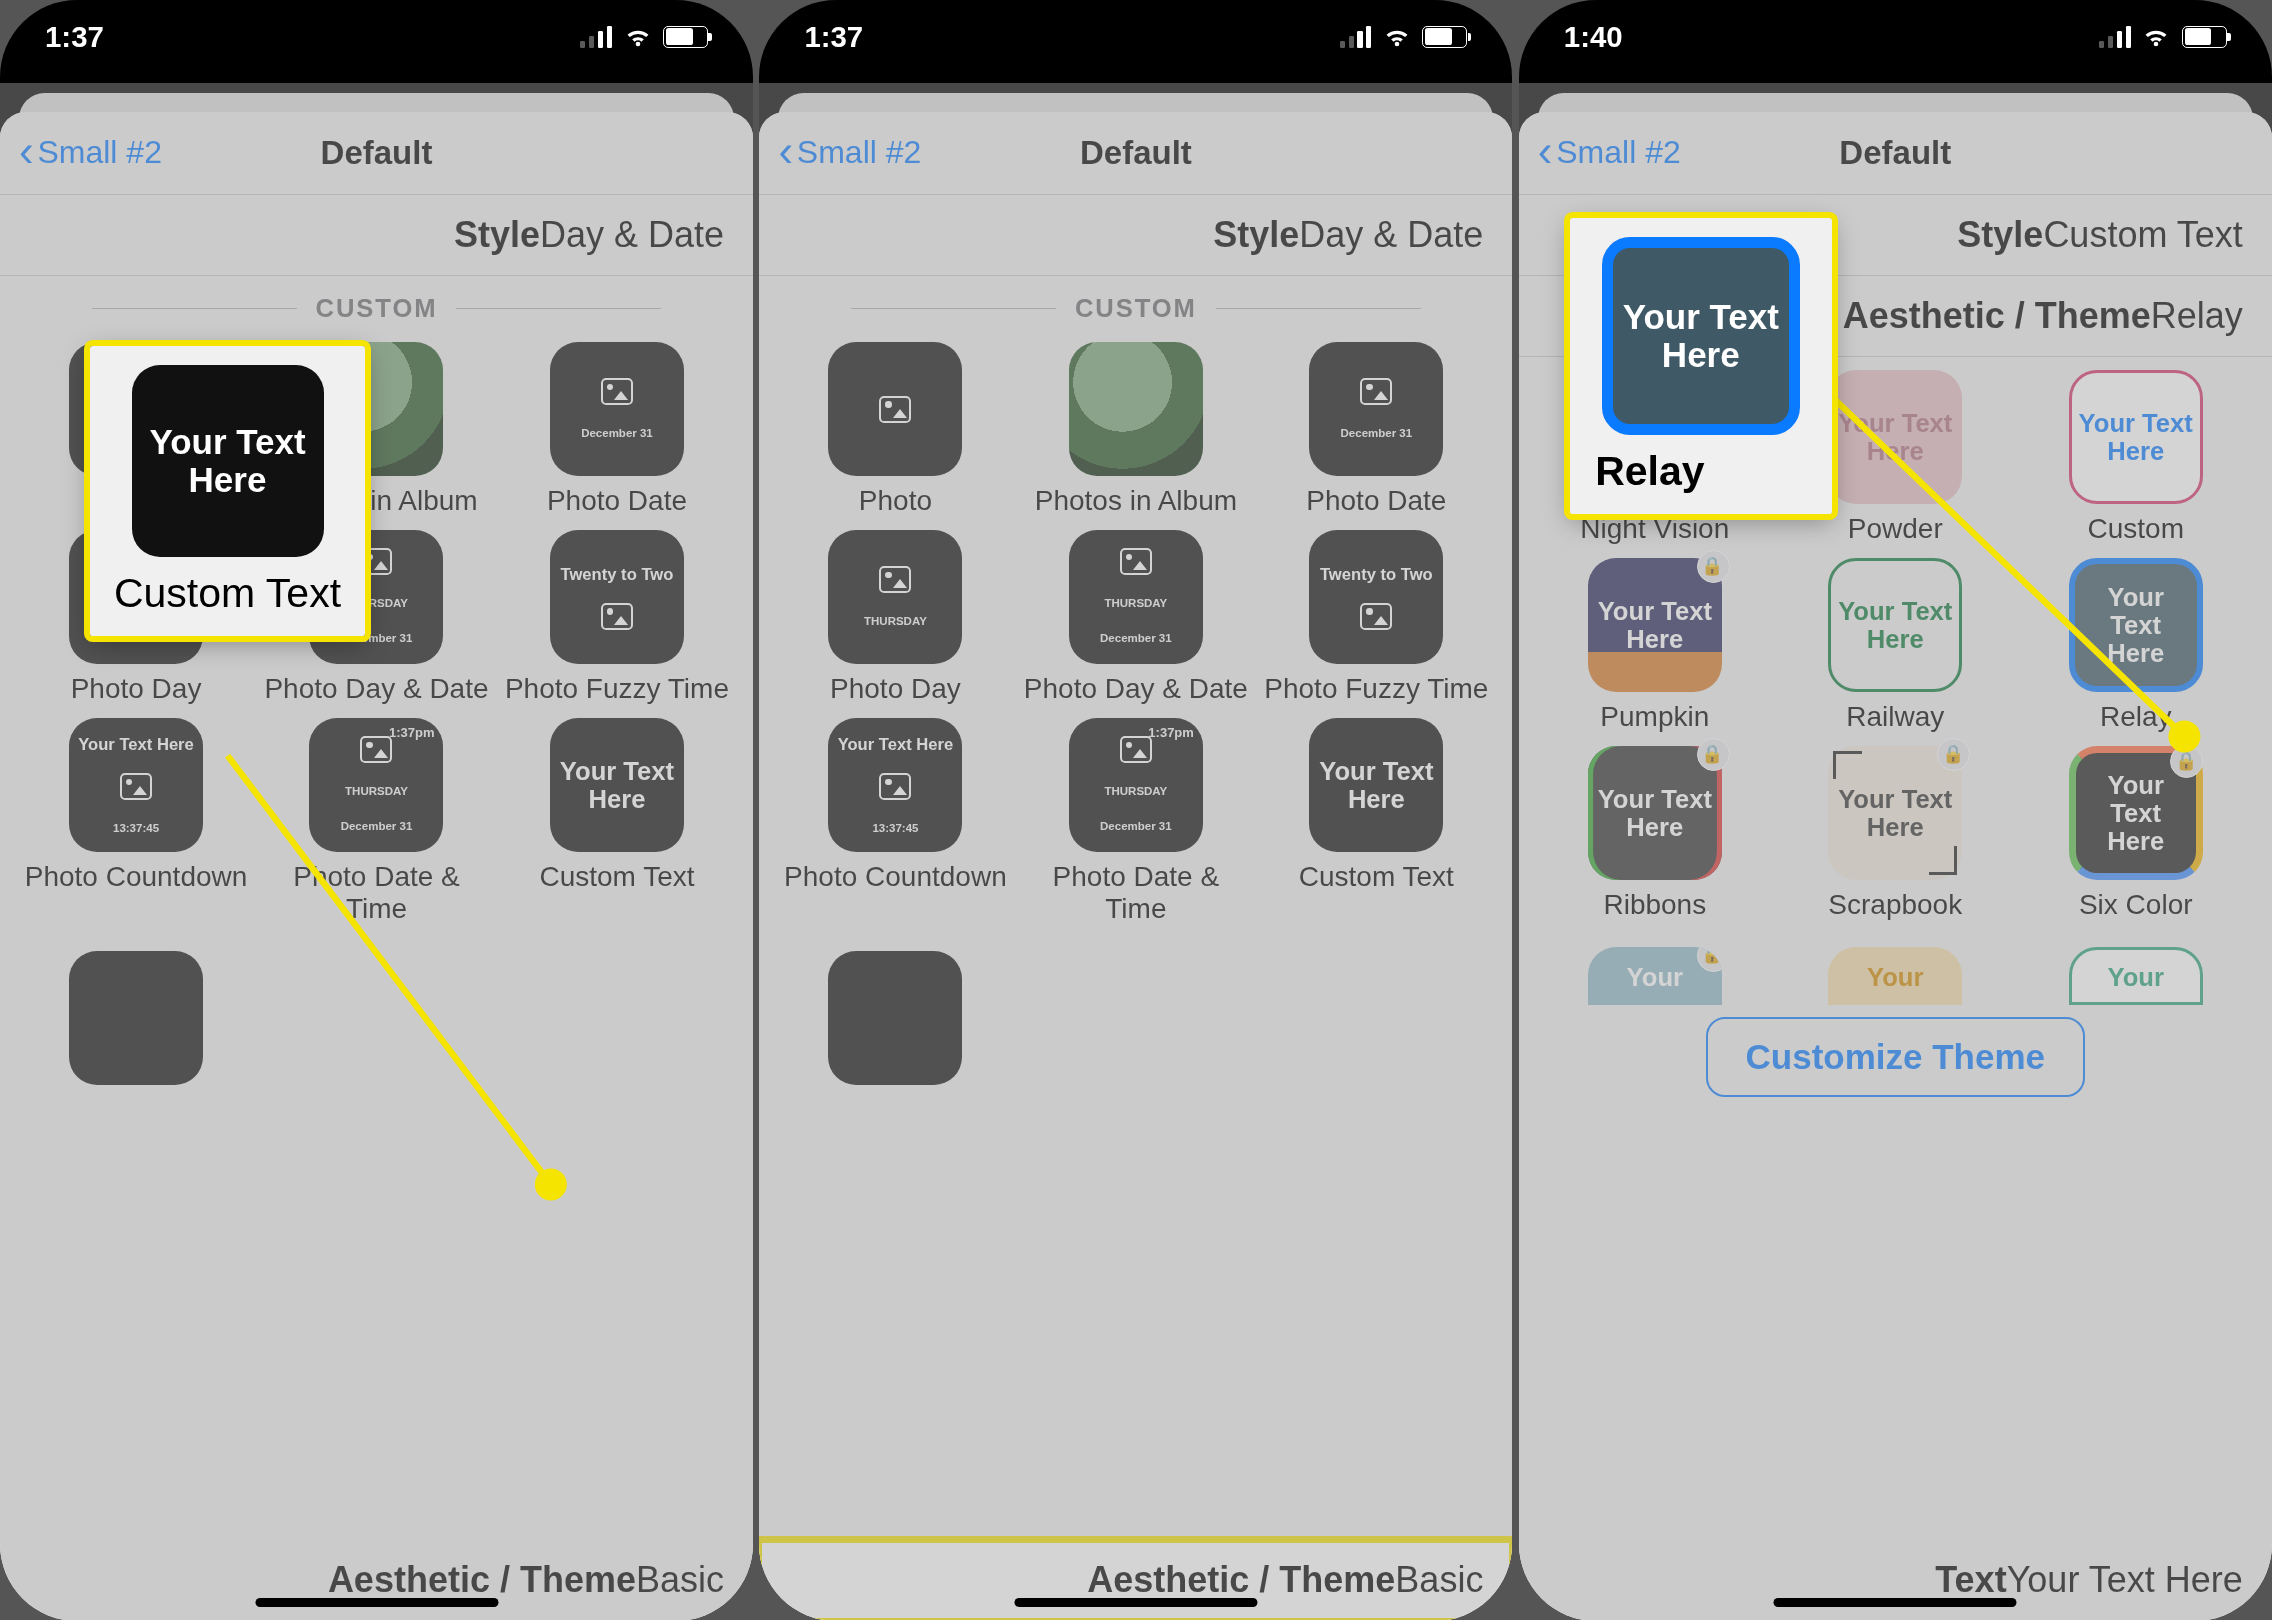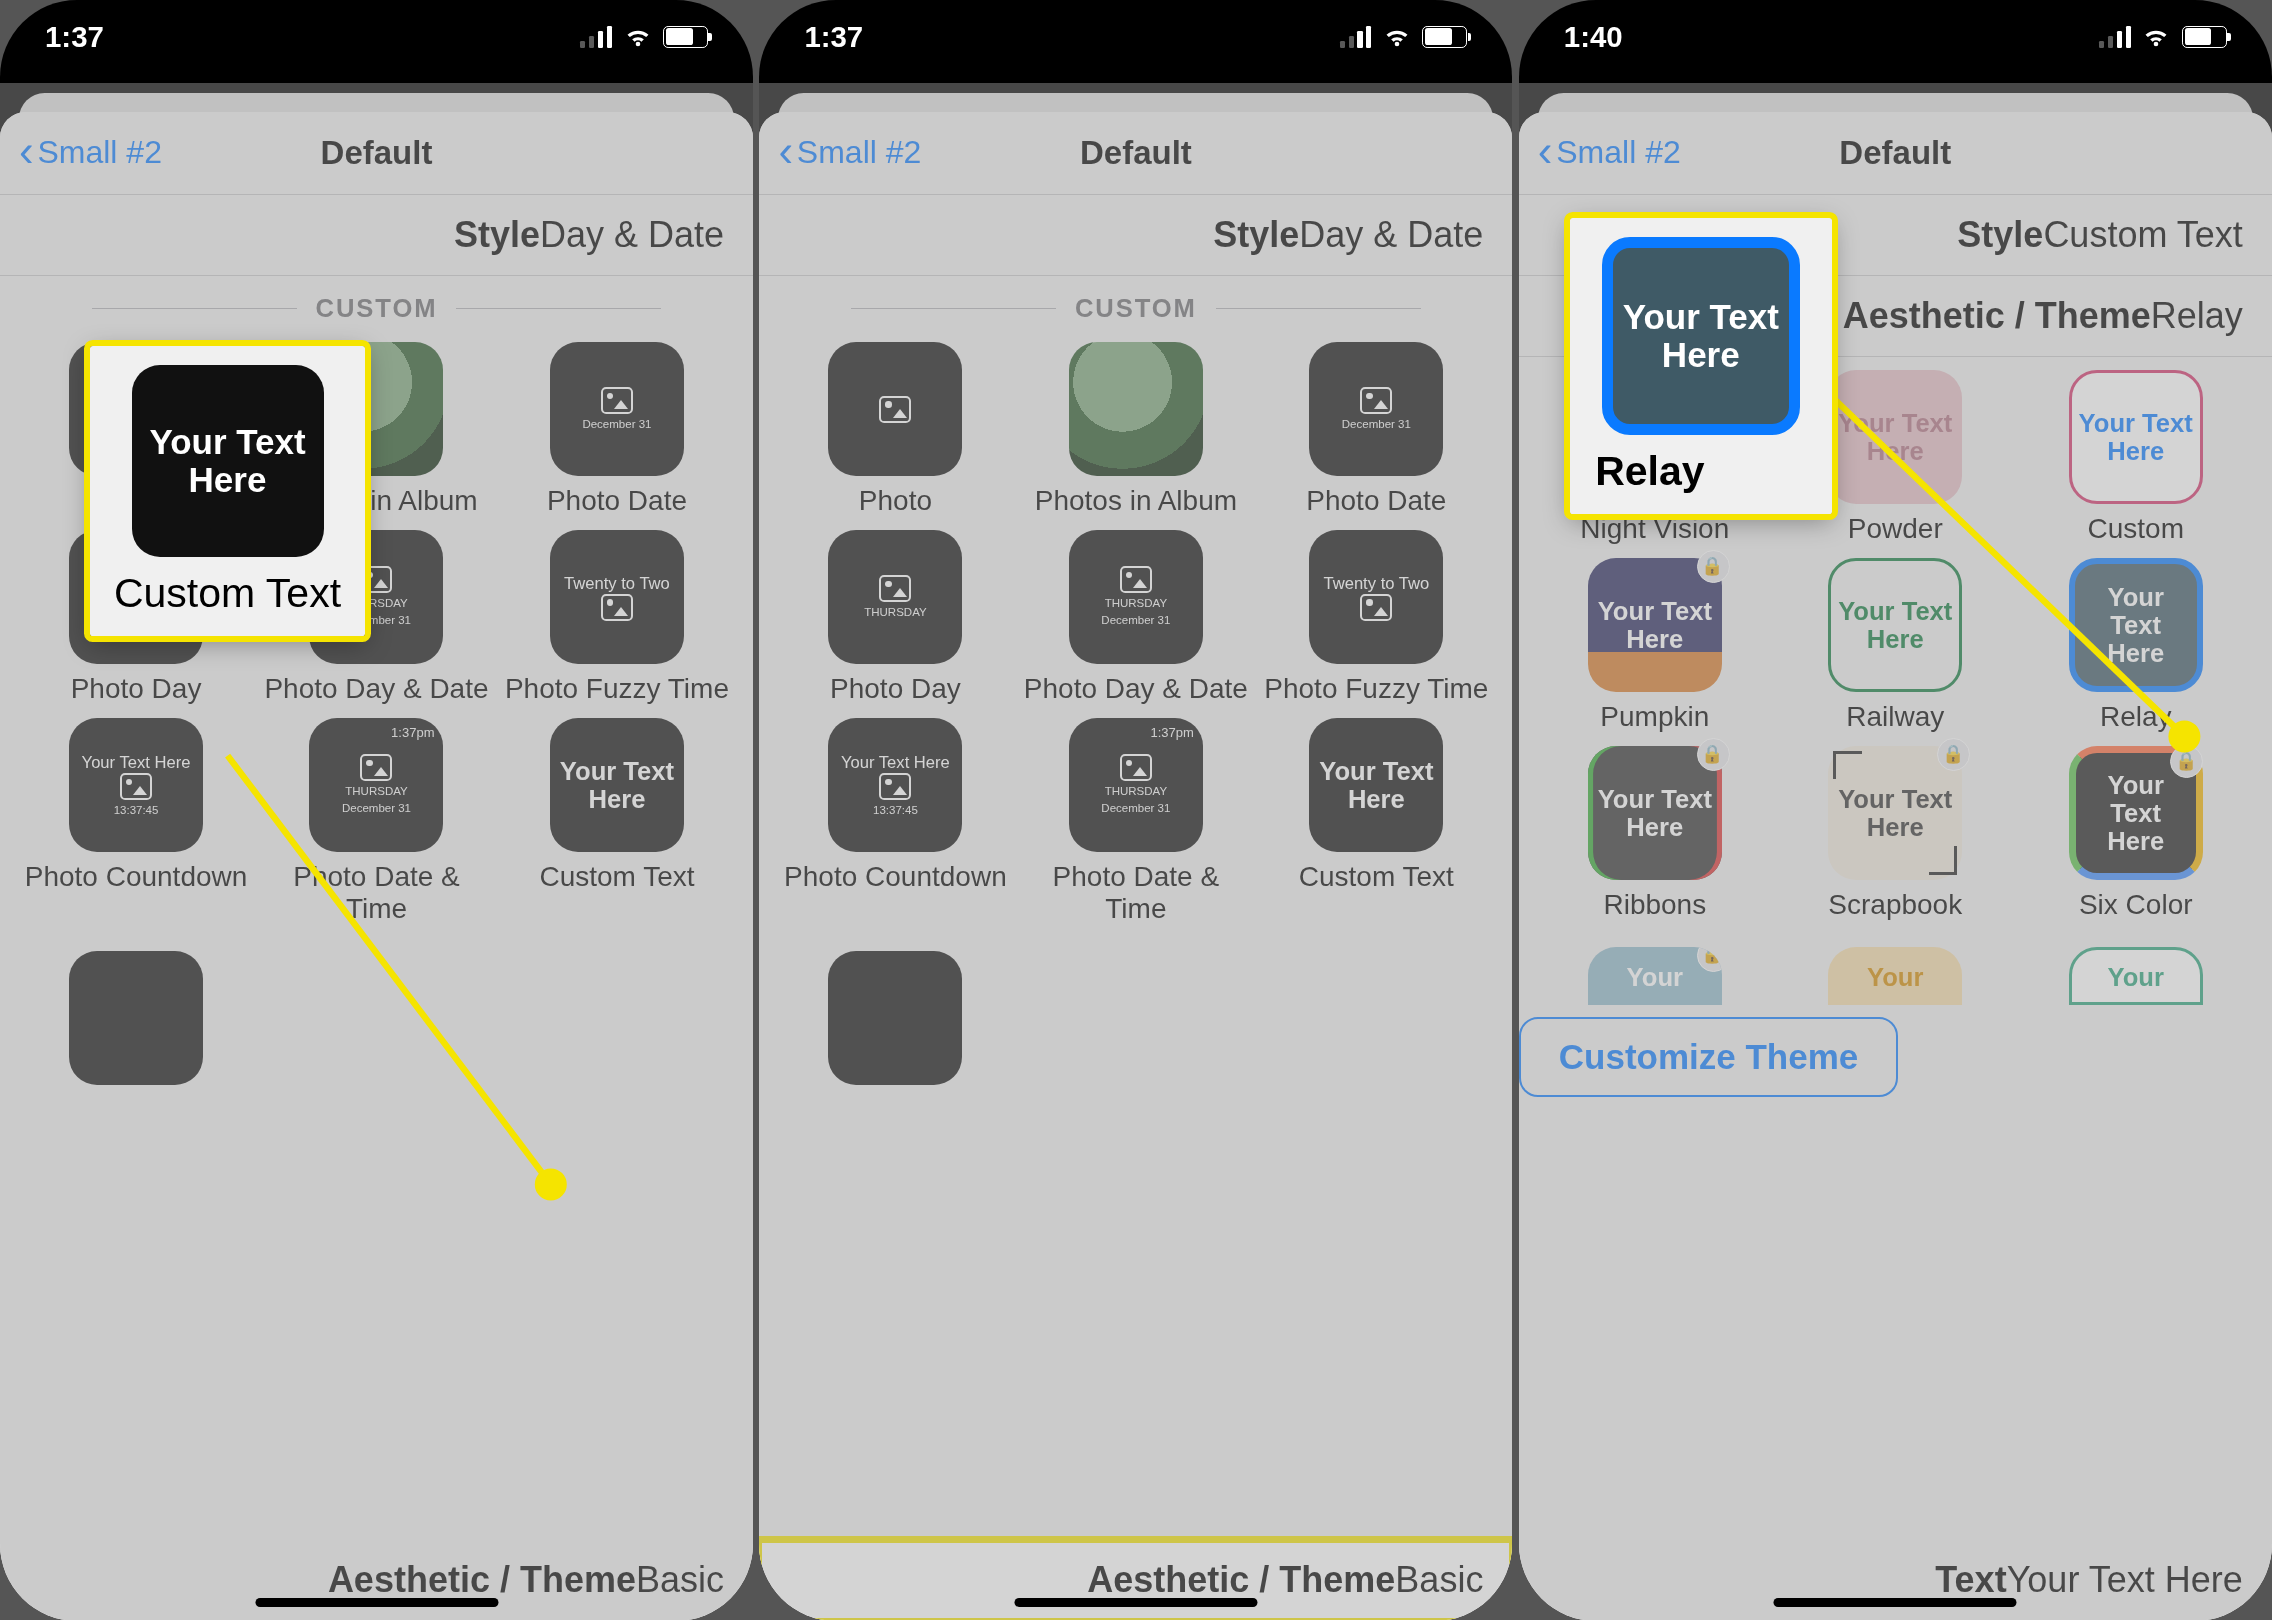--- a/index.html
+++ b/index.html
@@ -117,21 +117,21 @@
     gap:9px;
   }
   .tile {
     width: 134px; height: 134px;
     background:#111; border-radius:28px;
     display:flex; flex-direction:column; align-items:center; justify-content:center;
     color:#fff; text-align:center;
     position:relative;
     padding:6.4px;
   }
-  .tile.small-txt { font-size:16.6px; font-weight:400; line-height:1.2; }
+  .tile.small-txt { font-size:16.6px; font-weight:700; line-height:1.2;gap:18px; }
   .tile.big-txt  { font-size:25.6px; font-weight:700; line-height:1.1; }
   .tile .mini { font-size:11.5px; opacity:.95; margin-top:3.8px; }
   .tile .mini2 { font-size:13px; opacity:.95; }
 
   .tile .lock {
     position:absolute; top:-7.7px; right:-7.7px;
     width:33px; height:33px; border-radius:50%;
     background:#e5e5ea; border:1.3px solid #fff;
     display:flex; align-items:center; justify-content:center;
     color:#222; font-size:18px;
@@ -587,21 +587,21 @@
                 <div class="txt">Your</div>
               </div>
             </div>
             <div class="cell">
               <div class="tile cut big-txt botrow3">
                 <div class="txt">Your</div>
               </div>
             </div>
           </div>
 
-        <div style="padding:6.4px 0 19px;">
+        <div style="text-align:center; padding:6.4px 0 19px;">
           <div class="btn-pill">Customize Theme</div>
         </div>
 
         <div class="row-header" style="position:absolute;bottom:0;left:0;right:0;">
           <div class="left">Text</div>
           <div class="right">Your Text Here</div>
         </div>
 
       </div>
     </div>

